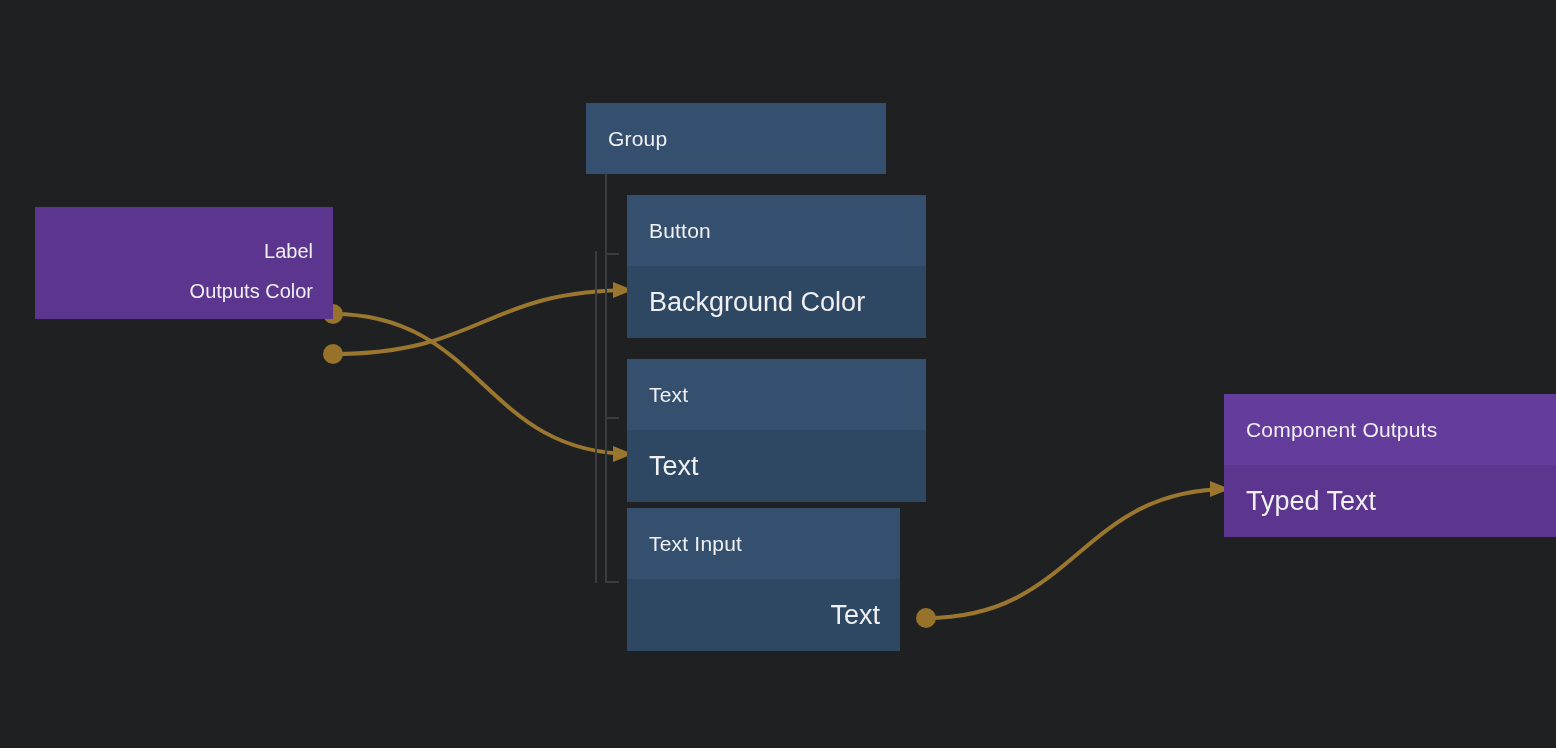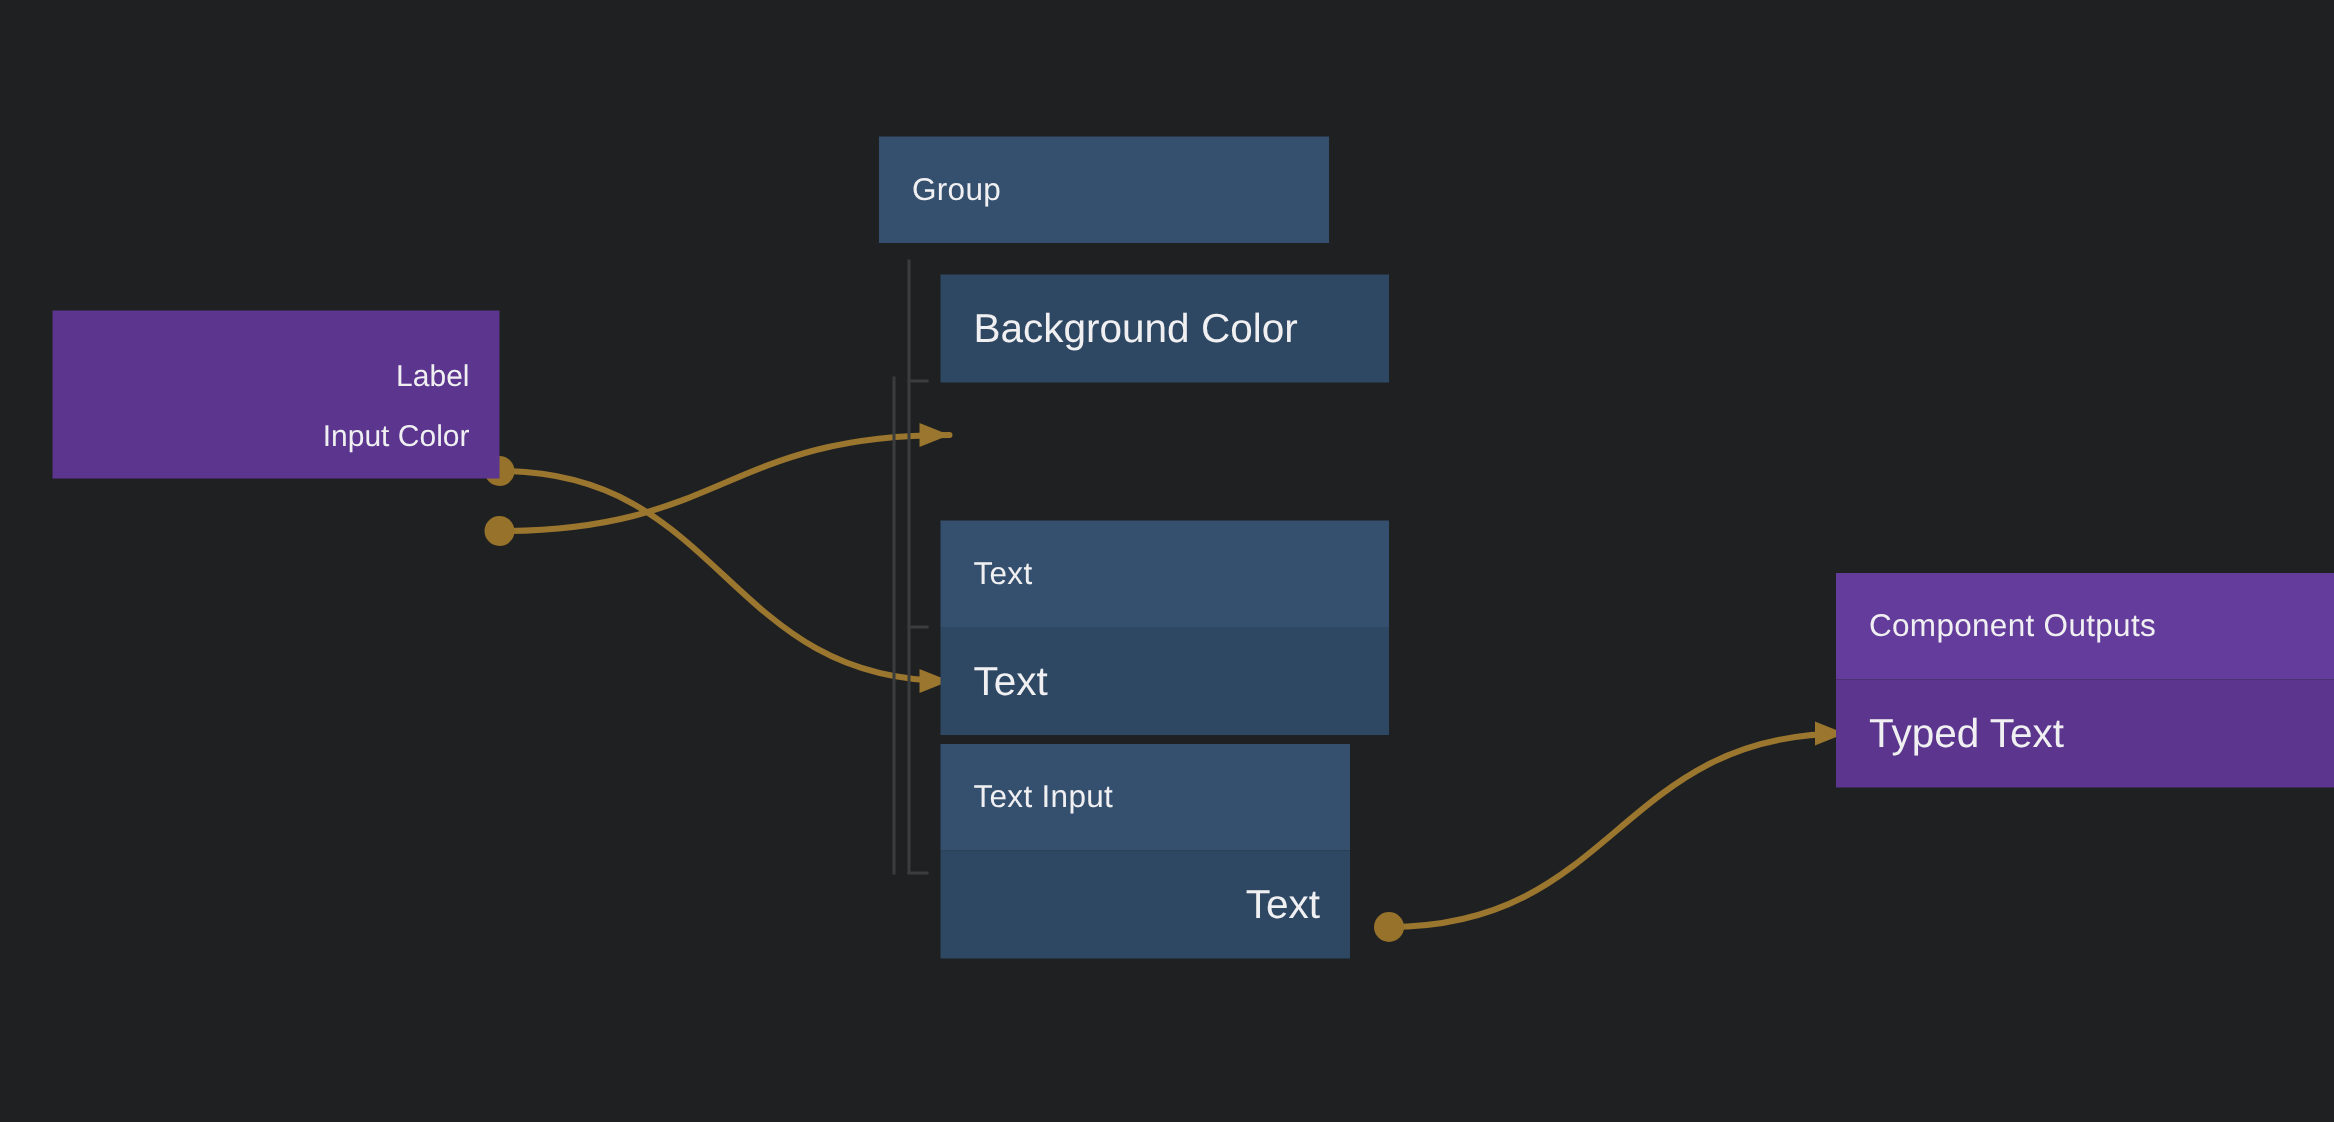--- a/index.html
+++ b/index.html
@@ -7,20 +7,21 @@
     position:relative;width:1556px;height:748px;overflow:hidden;
     background:#1f2022;
     font-family:"Liberation Sans", sans-serif;
     color:#f0f0f2;
   }
   .node{position:absolute;box-shadow:0 0 0 0 transparent;}
   .node-header{
     height:71px;display:flex;align-items:center;
     padding:0 22px;font-size:21px;letter-spacing:.2px;
     box-sizing:border-box;
+    margin-top:12px;
   }
   .purple .node-header{background:#643c9b;}
   .purple .node-body{background:#5b358e;}
   .blue .node-header{background:#35506e;}
   .blue .node-body{background:#2e4763;}
   .node-body{box-sizing:border-box;}
   .inputs-body{height:112px;padding-top:16px;}
   .port-row{
     height:40px;display:flex;align-items:flex-end;font-size:20px;
     box-sizing:border-box;
@@ -63,32 +64,35 @@
   <div class="spine-tick" style="left:605px;top:253px;width:14px;"></div>
   <div class="spine-tick" style="left:605px;top:417px;width:14px;"></div>
   <div class="spine-tick" style="left:605px;top:581px;width:14px;"></div>
 
   <div class="node purple" style="left:35px;top:207px;width:298px;">
     <div class="node-body inputs-body">
       <div class="port-row right">
         <span>Label</span>
       </div>
       <div class="port-row right">
-        <span>Input Color</span>
+        <span>Outputs Color</span>
       </div>
     </div>
   </div>
 
   <div class="node blue" style="left:586px;top:91px;width:300px;">
     <div class="node-header">
       <span>Group</span>
     </div>
   </div>
 
   <div class="node blue" style="left:627px;top:183px;width:299px;">
+    <div class="node-header">
+      <span>Button</span>
+    </div>
     <div class="node-body">
       <div class="port-block left">
         <span>Background Color</span>
       </div>
     </div>
   </div>
 
   <div class="node blue" style="left:627px;top:347px;width:299px;">
     <div class="node-header">
       <span>Text</span>

